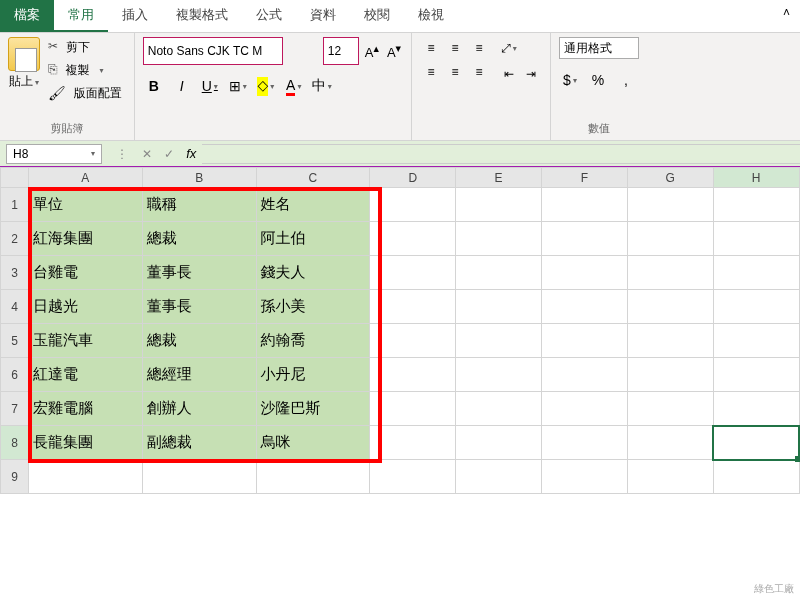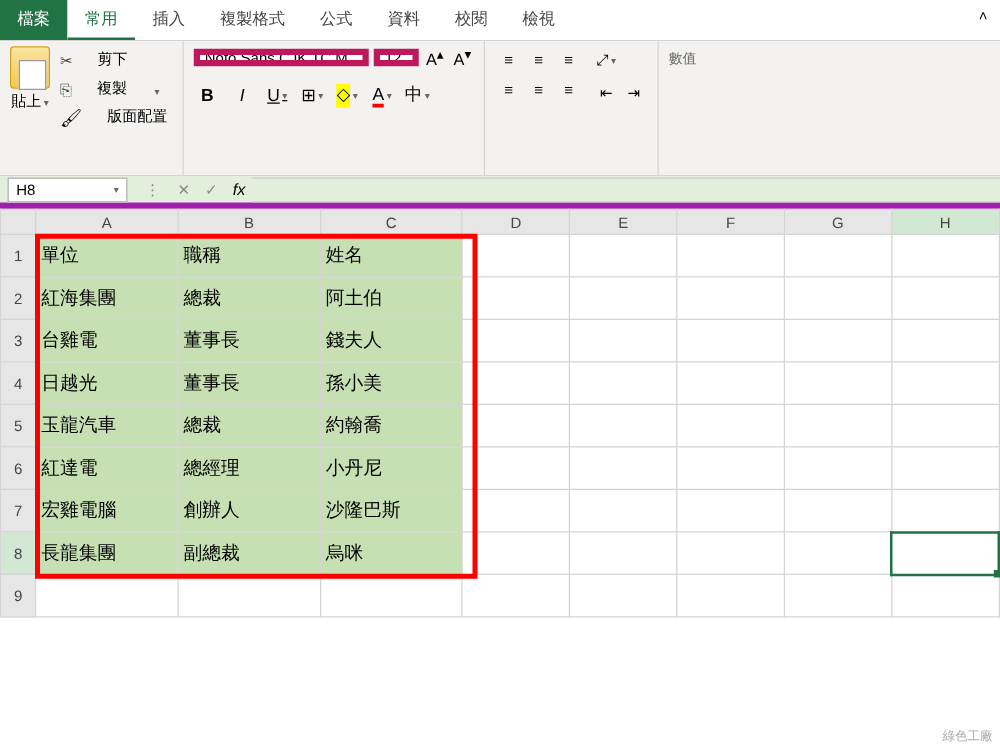--- a/index.html
+++ b/index.html
@@ -13,44 +13,44 @@
 
 .ribbon { display: flex; background: #f3f2f1; border-bottom: 1px solid #d4d4d4; height: 108px; }
 .group { border-right: 1px solid #d4d4d4; padding: 4px 8px 2px 8px; display: flex; flex-direction: column; }
 .group-body { flex: 1; display: flex; align-items: flex-start; gap: 4px; }
 .group-label { text-align: center; font-size: 11px; color: #666; padding: 2px 0; }
 
 .paste-col { display: flex; flex-direction: column; align-items: center; gap: 2px; }
 .paste-icon { width: 32px; height: 34px; background: linear-gradient(#fce4a0,#f3c94d); border: 1px solid #d4a017; border-radius: 3px; position: relative; }
 .paste-icon::after { content:''; position:absolute; top:10px; left:6px; width:20px; height:22px; background:#fff; border:1px solid #999; }
 .mini-btns { display: flex; flex-direction: column; gap: 2px; font-size: 12px; }
-.mini-btn { display: flex; align-items: flex-end; gap: 20px; padding: 2px 4px; cursor: pointer; }
+.mini-btn { display: flex; align-items: flex-start; gap: 8px; padding: 2px 4px; cursor: pointer; }
 .icon-scissors::before { content: "✂"; color: #444; }
 .icon-copy::before { content: "⎘"; color: #444; }
 .icon-brush::before { content: "🖌"; font-size: 14px; }
 
 .font-top { display: flex; gap: 4px; align-items: center; margin-bottom: 6px; }
-.font-sel { border: 5px solid #be185d; background: #fff; height: 14px; font-size: 12px; padding: 0 4px; }
+.font-sel { border: 1px solid #be185d; background: #fff; height: 28px; font-size: 12px; padding: 0 4px; }
 .font-name { width: 140px; }
-.font-size { width: 36px; }
+.font-size { width: 36px; margin-left: 36px; }
 .aa { font-size: 13px; padding: 0 2px; cursor: pointer; }
 .font-bot { display: flex; gap: 6px; align-items: center; }
 .fbtn { width: 22px; height: 22px; display: flex; align-items: center; justify-content: center; cursor: pointer; font-size: 14px; }
 .dd::after { content: "▾"; font-size: 8px; margin-left: 2px; color: #666; }
 
 .align-grid { display: grid; grid-template-columns: repeat(3, 22px); gap: 2px; }
 .abtn { width: 22px; height: 22px; display: flex; align-items: center; justify-content: center; cursor: pointer; font-size: 12px; }
 .align-col2 { display: flex; flex-direction: column; gap: 4px; margin-left: 6px; }
 .wrap-btn { display: flex; align-items: center; gap: 4px; padding: 2px 6px; cursor: pointer; font-size: 12px; }
 .wrap-icon { width: 16px; height: 16px; border: 1px solid #217346; background: #e2efda; }
 
 .numfmt { border: 1px solid #ababab; background: #fff; height: 22px; width: 80px; font-size: 12px; padding: 0 4px; }
 .num-row { display: flex; gap: 6px; margin-top: 6px; }
 
-.fbar { display: flex; align-items: center; background: #e2efda; border-bottom: 5px solid #a21caf; height: 26px; }
+.fbar { display: flex; align-items: center; background: #e2efda; border-bottom: 1px solid #a21caf; height: 26px; }
 .namebox { width: 96px; border: 1px solid #ababab; background: #fff; margin: 2px 6px; height: 20px; display: flex; align-items: center; padding: 0 6px; font-size: 12px; }
 .namebox::after { content: "▾"; margin-left: auto; font-size: 8px; color: #666; }
 .fdot { padding: 0 8px; color: #888; }
 .fx { font-style: italic; font-size: 13px; padding: 0 6px; }
 .fcancel { color: #888; padding: 0 6px; }
 .fcheck { color: #888; padding: 0 6px; }
 .finput { flex: 1; border: none; background: transparent; height: 20px; border-top: 1px solid #ccc; border-bottom: 1px solid #ccc; }
 
 .grid-wrap { position: relative; }
 table.sheet { border-collapse: collapse; }
@@ -99,20 +99,21 @@
             <span class="icon-copy"></span>
             <span>複製</span>
             <span class="dd"></span>
           </div>
         <div class="mini-btn">
             <span class="icon-brush"></span>
             <span>版面配置</span>
           </div>
       </div>
     </div>
+    <div class="group-label">剪貼簿</div>
   </div>
 
   <div class="group">
     <div class="group-body" style="flex-direction:column">
       <div class="font-top">
         <input class="font-sel font-name" value="Noto Sans CJK TC M" style="">
         <input class="font-sel font-size" value="12" style="">
         <span class="aa">A<sup>▴</sup></span>
         <span class="aa">A<sup>▾</sup></span>
       </div>
@@ -148,20 +149,28 @@
         <div class="abtn dd">⤢</div>
         <div style="display:flex">
           <div class="abtn">⇤</div>
           <div class="abtn">⇥</div>
         </div>
       </div>
     </div>
   </div>
 
   <div class="group" style="border-right:none">
+    <div class="group-body" style="flex-direction:column">
+      <input class="numfmt" value="通用格式" style="">
+      <div class="num-row">
+        <div class="fbtn dd">$</div>
+        <div class="fbtn">%</div>
+        <div class="fbtn">,</div>
+      </div>
+    </div>
     <div class="group-label">數值</div>
   </div>
 </div>
 
 <div class="fbar">
   <div class="namebox">
       <span>H8</span>
     </div>
   <span class="fdot">⋮</span>
   <span class="fcancel">✕</span>

